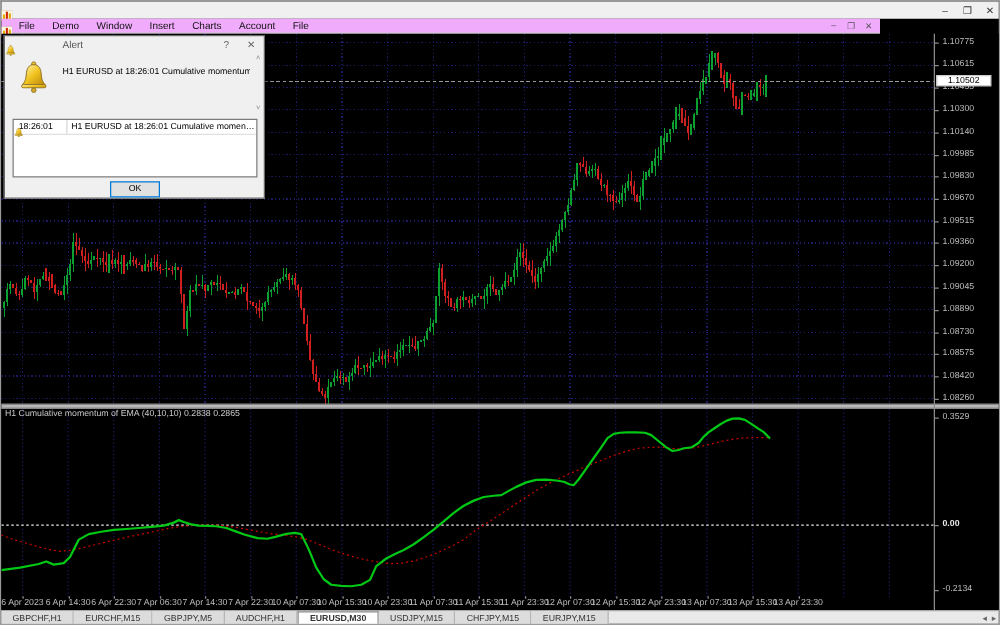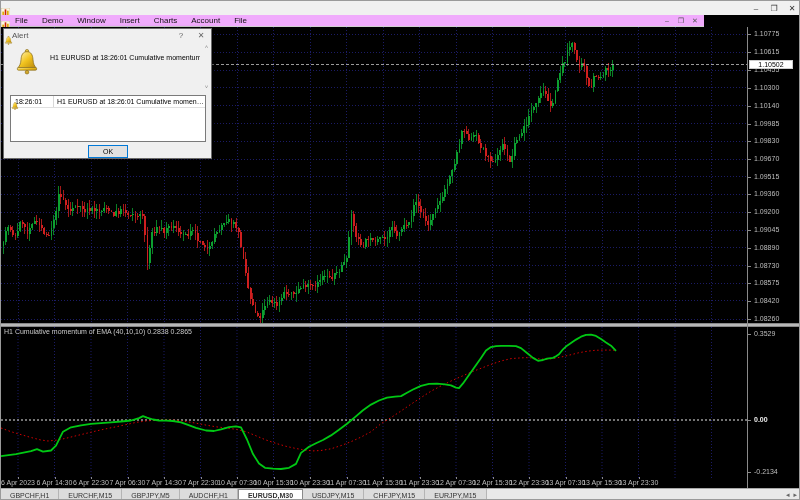--- a/index.html
+++ b/index.html
@@ -35,21 +35,21 @@
   .ttick{position:absolute;top:-1px;width:1px;height:2px;background:#8a8a8a;}
   
   .tabbar{position:absolute;left:0;top:487px;width:800px;height:13px;background:#e9e9e9;
           border-top:1px solid #a8a8a8;display:flex;align-items:stretch;font-size:7px;color:#333;box-sizing:border-box;}
   .tab{padding:0 9px;display:flex;align-items:center;border-right:1px solid #b5b5b5;background:#dcdcdc;white-space:nowrap;}
   .tab.active{background:#fff;font-weight:bold;border:1px solid #8a8a8a;border-bottom:none;}
   .tabarrows{margin-left:auto;display:flex;align-items:center;gap:4px;padding-right:4px;color:#666;font-size:7px;}
   
   .dialog{position:absolute;left:2px;top:27px;width:209px;height:131px;background:#f0f0f0;
           border:1px solid #6a6a6a;box-shadow:2px 2px 5px rgba(0,0,0,.65);z-index:10;font-size:8px;box-sizing:border-box;}
-  .dlg-title{height:13px;display:flex;align-items:center;color:#555;}
+  .dlg-title{height:13px;display:flex;align-items:center;color:#555;padding-left:38px;}
   .dlg-title .ticon{margin:0 4px 0 4px;display:flex;}
   .dlg-btn{width:20px;text-align:center;color:#666;font-size:8px;}
   .dlg-title .spacer{flex:1;}
   .dlg-msgrow{position:absolute;left:4px;top:15px;width:195px;height:46px;}
   .bigbell{position:absolute;left:6px;top:4px;}
   .dlg-msg{position:absolute;left:42px;top:9px;width:150px;font-size:7px;color:#000;line-height:9px;
            white-space:nowrap;overflow:hidden;}
   .scrollarrows{position:absolute;right:0px;top:15px;height:46px;width:9px;display:flex;flex-direction:column;
                 justify-content:space-between;align-items:center;color:#888;font-size:6px;}
   .dlg-list{position:absolute;left:6px;top:66px;width:196px;height:47px;background:#fff;

